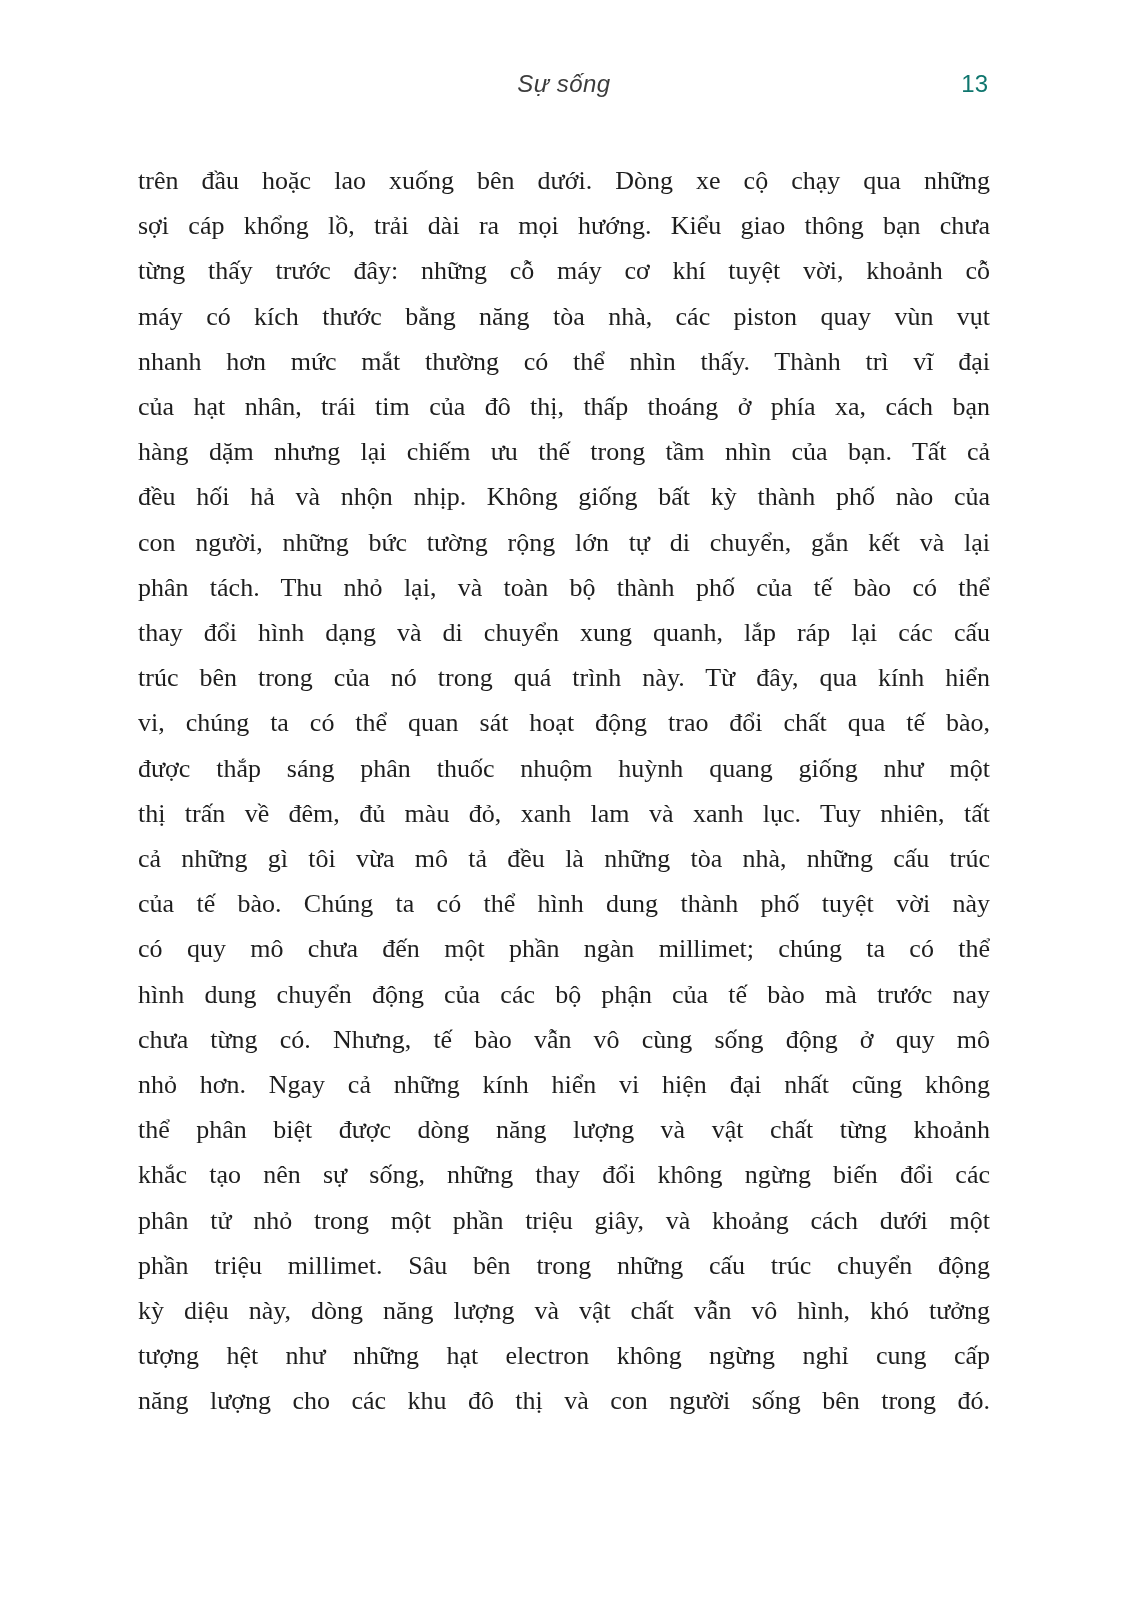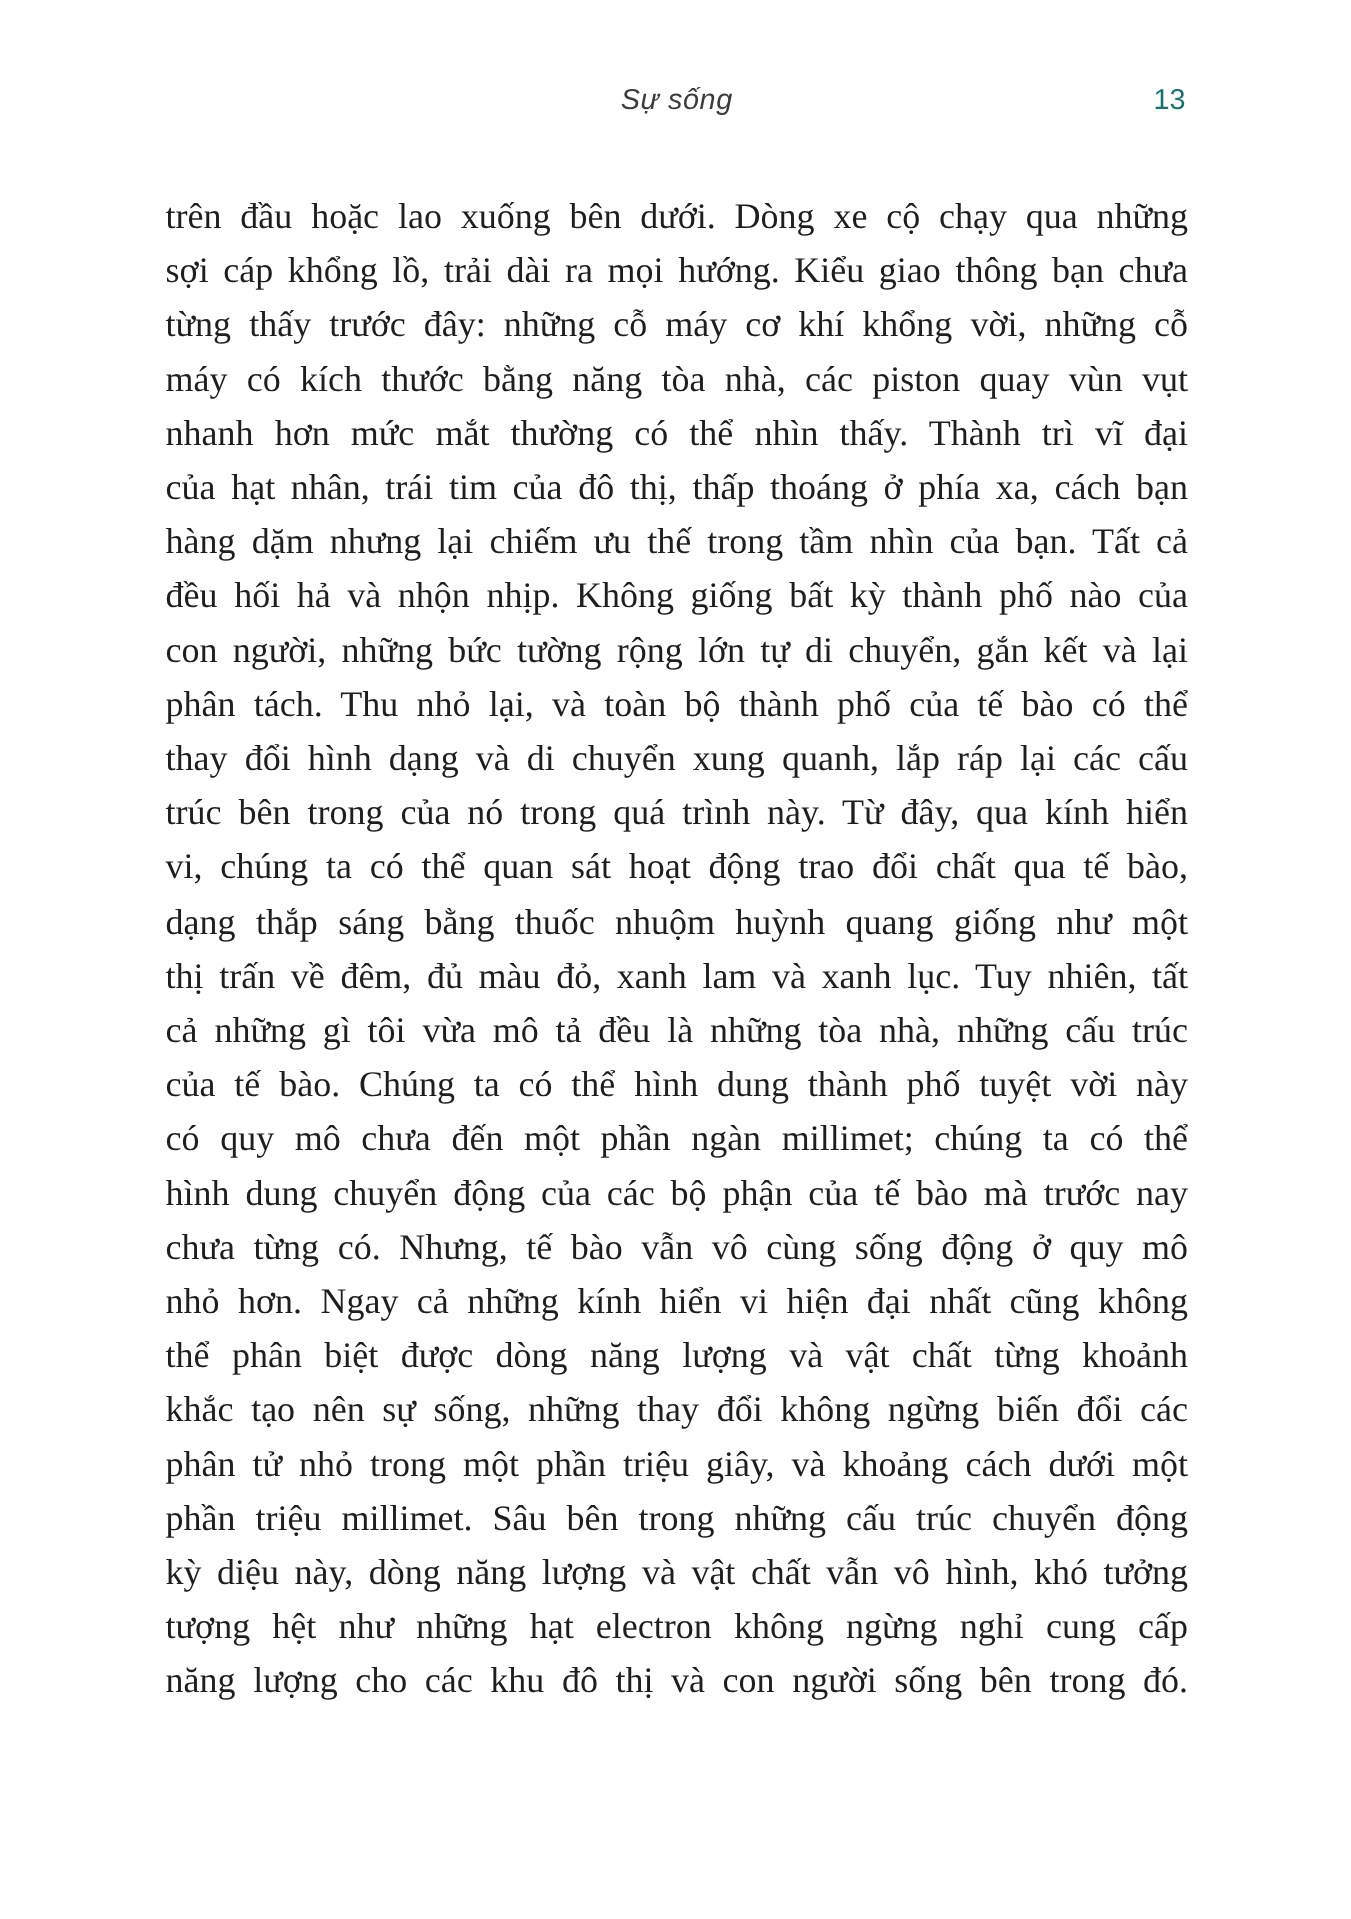--- a/index.html
+++ b/index.html
@@ -44,50 +44,50 @@
     color: #0f766e;
   }
   .body-text {
     position: absolute;
     left: 138px;
     top: 158px;
     width: 852px;
     color: #1e1e1e;
   }
   .line {
-    font-size: 30px;
+    font-size: 26px;
     line-height: 45.2px;
     text-align: justify;
     text-align-last: justify;
     white-space: normal;
   }
 </style>
 </head>
 <body>
 
 <div class="page">
   <div class="page-header">
     <span class="running-title">Sự sống</span>
     <span class="page-number">13</span>
   </div>
   <div class="body-text">
       <div class="line">trên đầu hoặc lao xuống bên dưới. Dòng xe cộ chạy qua những</div>
       <div class="line">sợi cáp khổng lồ, trải dài ra mọi hướng. Kiểu giao thông bạn chưa</div>
-      <div class="line">từng thấy trước đây: những cỗ máy cơ khí khổng vời, những cỗ</div>
+      <div class="line">từng thấy trước đây: những cỗ máy cơ khí tuyệt vời, khoảnh cỗ</div>
       <div class="line">máy có kích thước bằng năng tòa nhà, các piston quay vùn vụt</div>
       <div class="line">nhanh hơn mức mắt thường có thể nhìn thấy. Thành trì vĩ đại</div>
       <div class="line">của hạt nhân, trái tim của đô thị, thấp thoáng ở phía xa, cách bạn</div>
       <div class="line">hàng dặm nhưng lại chiếm ưu thế trong tầm nhìn của bạn. Tất cả</div>
       <div class="line">đều hối hả và nhộn nhịp. Không giống bất kỳ thành phố nào của</div>
       <div class="line">con người, những bức tường rộng lớn tự di chuyển, gắn kết và lại</div>
       <div class="line">phân tách. Thu nhỏ lại, và toàn bộ thành phố của tế bào có thể</div>
       <div class="line">thay đổi hình dạng và di chuyển xung quanh, lắp ráp lại các cấu</div>
       <div class="line">trúc bên trong của nó trong quá trình này. Từ đây, qua kính hiển</div>
       <div class="line">vi, chúng ta có thể quan sát hoạt động trao đổi chất qua tế bào,</div>
-      <div class="line">dạng thắp sáng bằng thuốc nhuộm huỳnh quang giống như một</div>
+      <div class="line">được thắp sáng phân thuốc nhuộm huỳnh quang giống như một</div>
       <div class="line">thị trấn về đêm, đủ màu đỏ, xanh lam và xanh lục. Tuy nhiên, tất</div>
       <div class="line">cả những gì tôi vừa mô tả đều là những tòa nhà, những cấu trúc</div>
       <div class="line">của tế bào. Chúng ta có thể hình dung thành phố tuyệt vời này</div>
       <div class="line">có quy mô chưa đến một phần ngàn millimet; chúng ta có thể</div>
       <div class="line">hình dung chuyển động của các bộ phận của tế bào mà trước nay</div>
       <div class="line">chưa từng có. Nhưng, tế bào vẫn vô cùng sống động ở quy mô</div>
       <div class="line">nhỏ hơn. Ngay cả những kính hiển vi hiện đại nhất cũng không</div>
       <div class="line">thể phân biệt được dòng năng lượng và vật chất từng khoảnh</div>
       <div class="line">khắc tạo nên sự sống, những thay đổi không ngừng biến đổi các</div>
       <div class="line">phân tử nhỏ trong một phần triệu giây, và khoảng cách dưới một</div>

